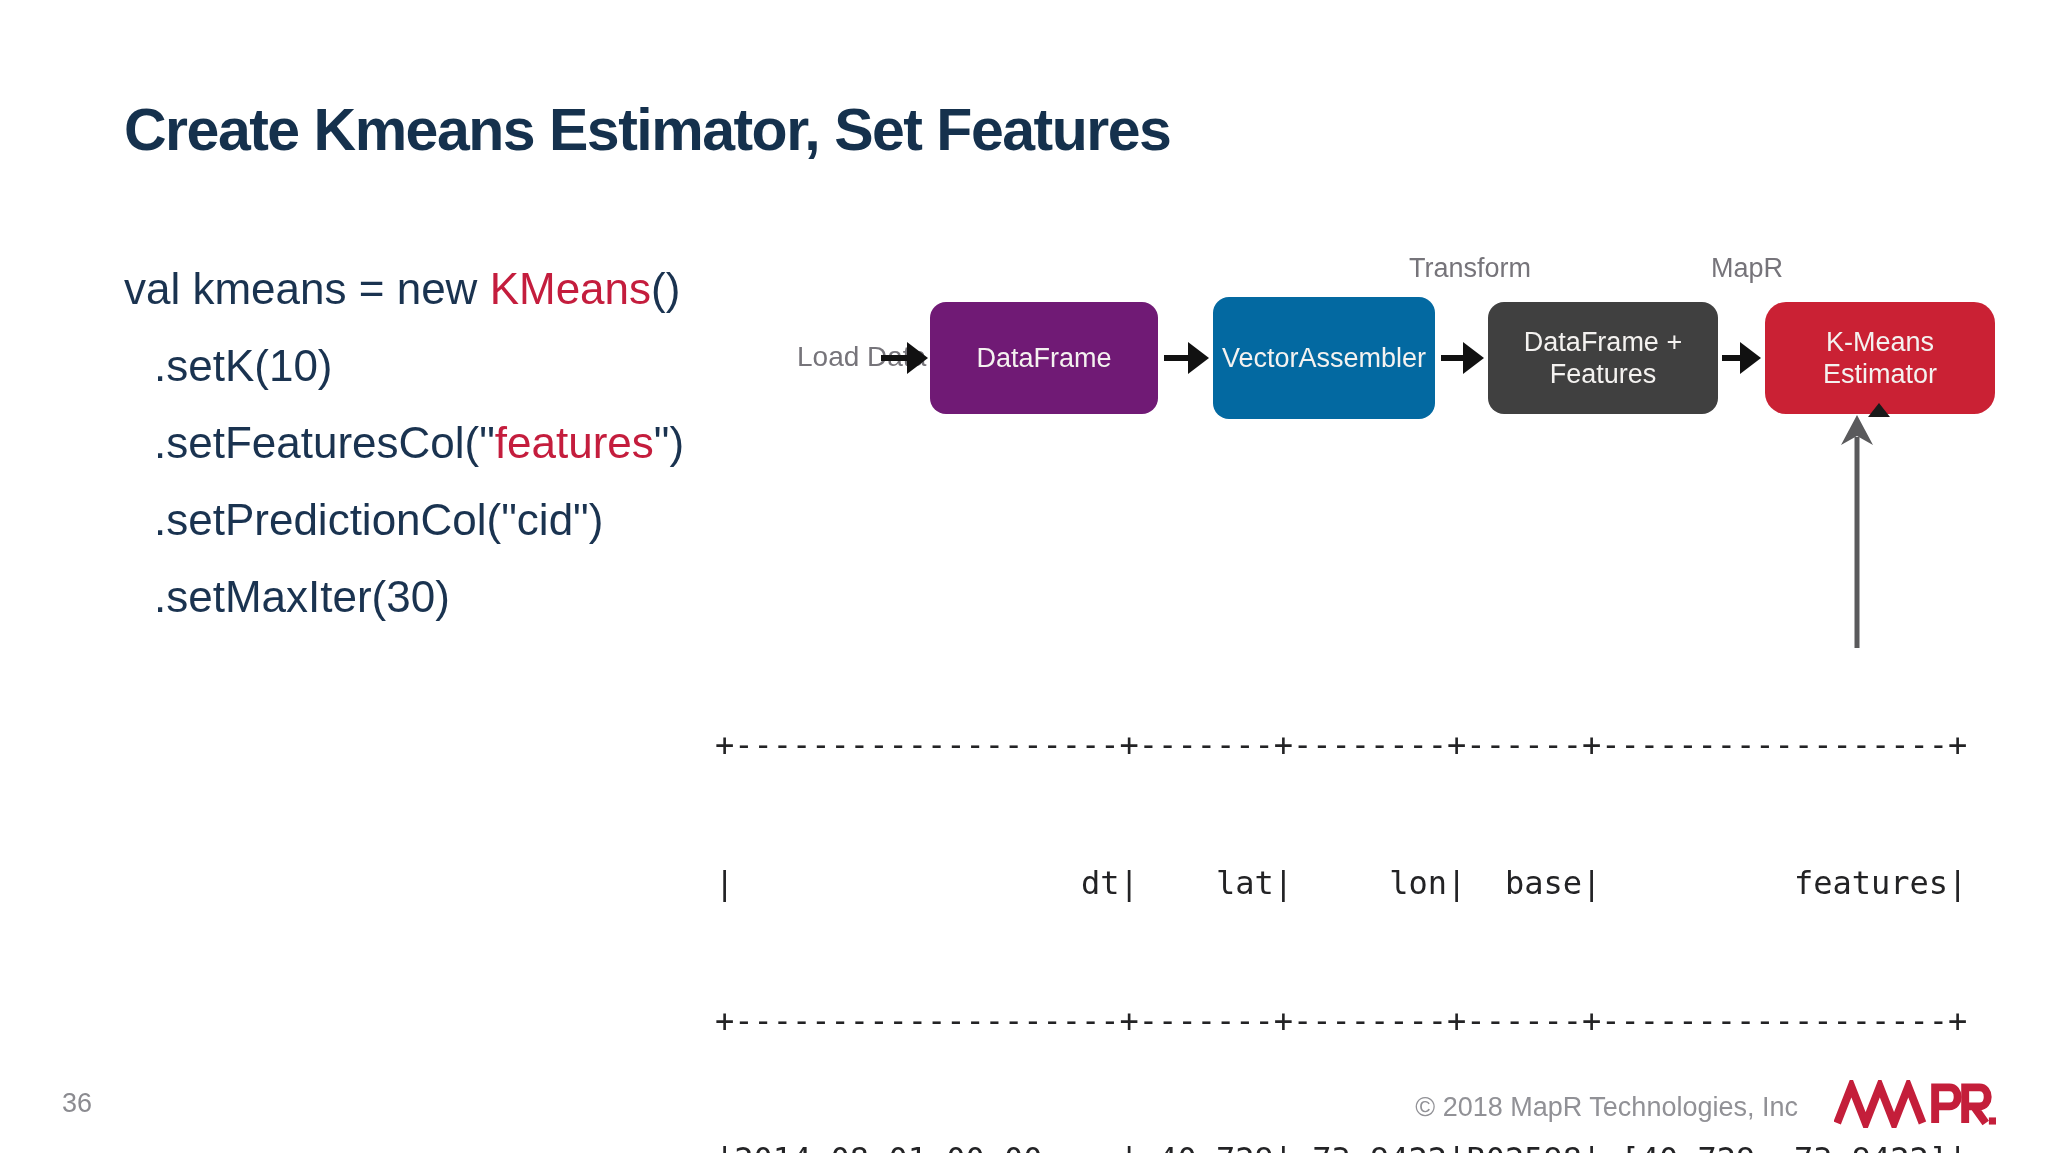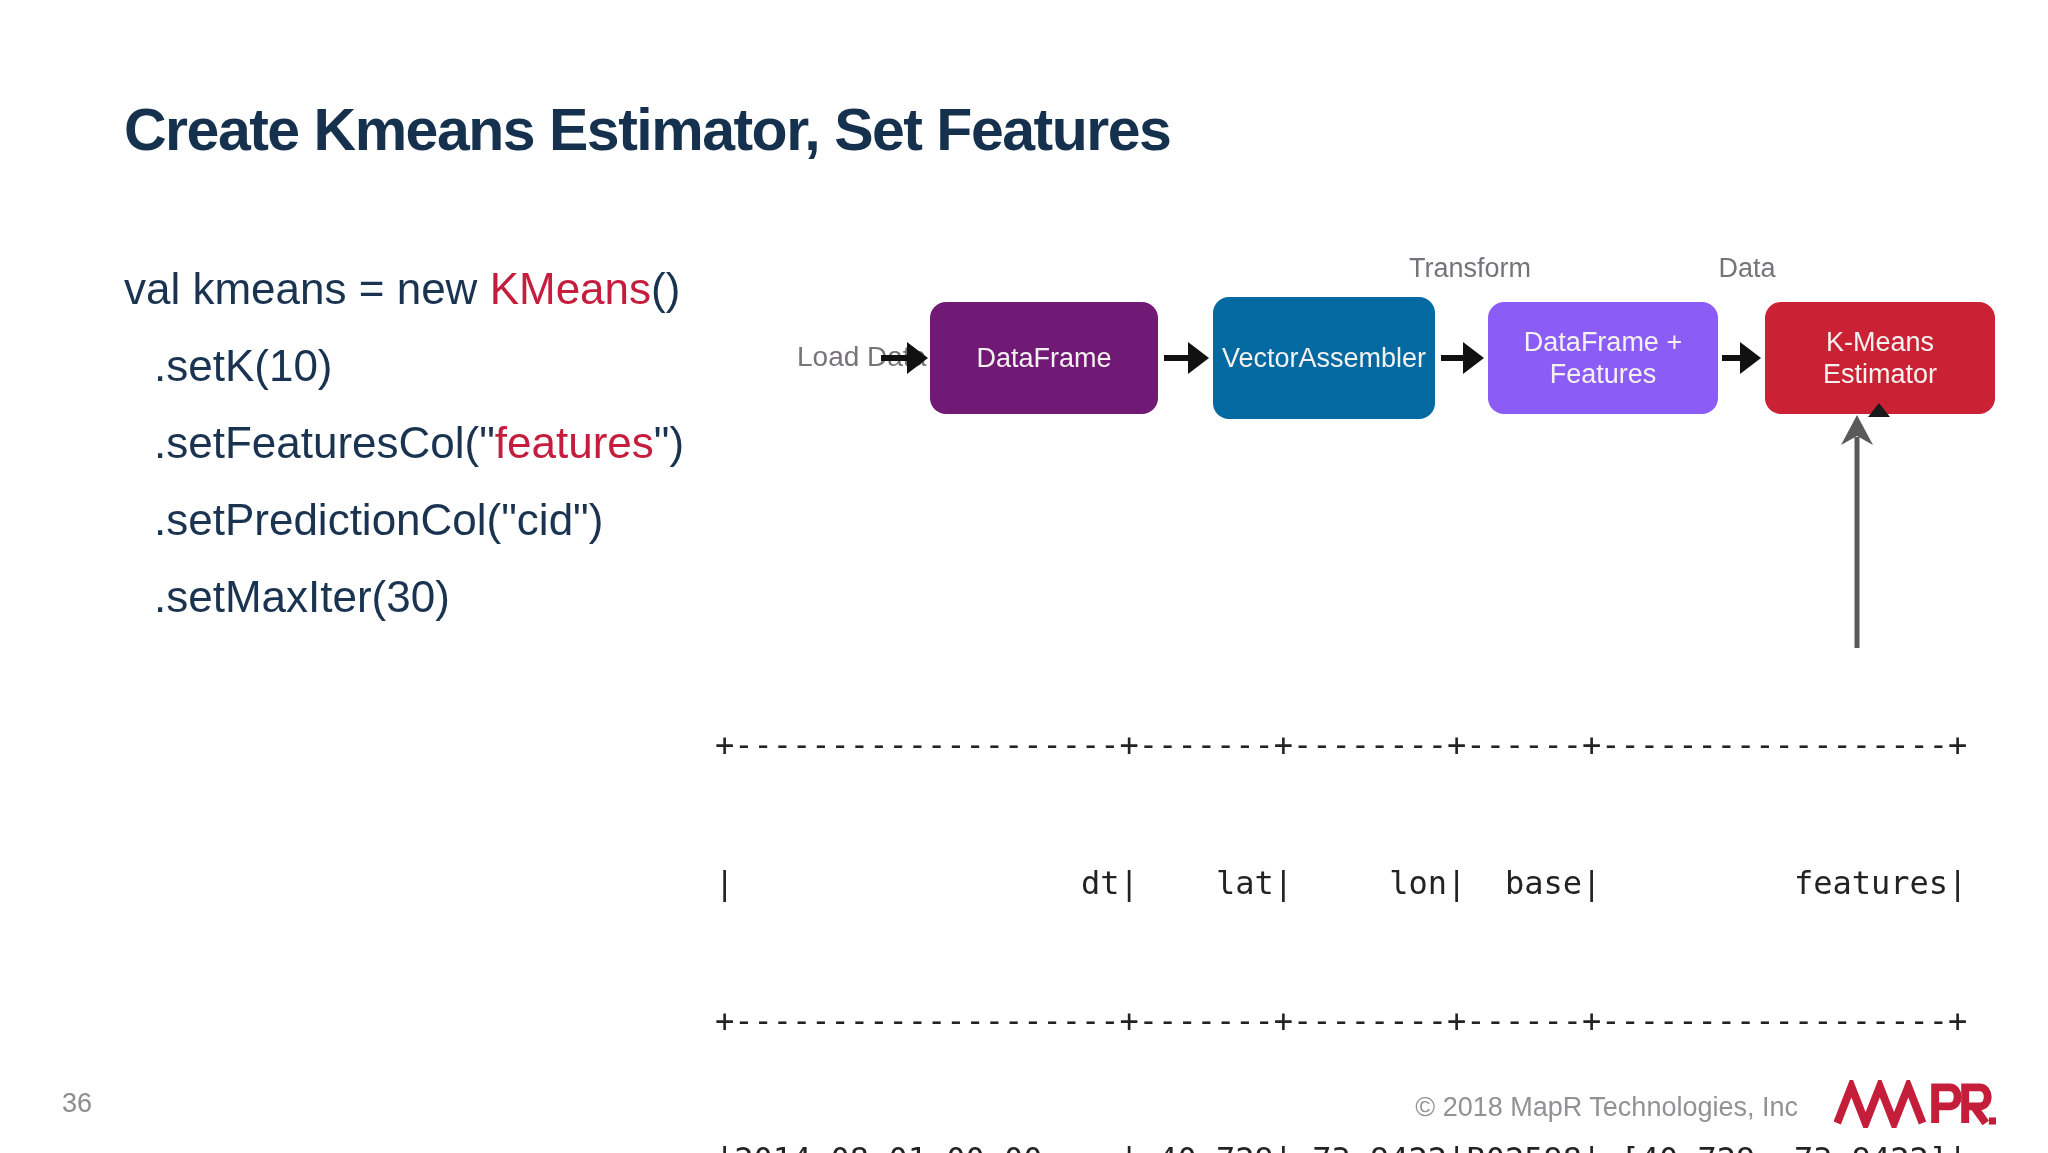--- a/index.html
+++ b/index.html
@@ -61,21 +61,21 @@
 
   <div class="code">
     <div><span>val kmeans = new </span><span class="hl">KMeans</span><span>()</span></div>
     <div class="indent">.setK(10)</div>
     <div class="indent"><span>.setFeaturesCol("</span><span class="hl">features</span><span>")</span></div>
     <div class="indent">.setPredictionCol("cid")</div>
     <div class="indent">.setMaxIter(30)</div>
   </div>
 
   <div class="pipe-label" style="left:1404px;width:132px;">Transform</div>
-  <div class="pipe-label" style="left:1697px;width:100px;">Data</div>
+  <div class="pipe-label" style="left:1697px;width:100px;">MapR</div>
 
   <div class="load-label">Load Data</div>
 
   <svg class="arrow" style="left:881px;top:336px;" width="48" height="44" viewBox="0 0 48 44">
     <line x1="0" y1="22" x2="30" y2="22" stroke="#111" stroke-width="6"></line>
     <polygon points="26,6 47,22 26,38" fill="#111"></polygon>
   </svg>
 
   <div class="pbox" style="left:930px;width:228px;background:#701a75;">
     <div>DataFrame</div>
@@ -88,31 +88,31 @@
 
   <div class="pbox" style="left:1213px;width:222px;top:297px;height:122px;background:#0369a1;">
     <div>VectorAssembler</div>
   </div>
 
   <svg class="arrow" style="left:1441px;top:336px;" width="44" height="44" viewBox="0 0 44 44">
     <line x1="0" y1="22" x2="26" y2="22" stroke="#111" stroke-width="6"></line>
     <polygon points="22,6 43,22 22,38" fill="#111"></polygon>
   </svg>
 
-  <div class="pbox" style="left:1488px;width:230px;background:#8b5cf6;">
+  <div class="pbox" style="left:1488px;width:230px;background:#404040;">
     <div>DataFrame +</div>
     <div>Features</div>
   </div>
 
   <svg class="arrow" style="left:1722px;top:336px;" width="40" height="44" viewBox="0 0 40 44">
     <line x1="0" y1="22" x2="22" y2="22" stroke="#111" stroke-width="6"></line>
     <polygon points="18,6 39,22 18,38" fill="#111"></polygon>
   </svg>
 
-  <div class="pbox" style="left:1765px;width:230px;background:#ca2134;">
+  <div class="pbox" style="left:1765px;width:230px;background:#ca2134;border-radius:21px;">
     <div>K-Means</div>
     <div>Estimator</div>
   </div>
 
   <div style="position:absolute;left:1868px;top:403px;width:0;height:0;border-left:11px solid transparent;border-right:11px solid transparent;border-bottom:14px solid #1a1a1a;"></div>
 
   <svg class="arrow" style="left:1837px;top:415px;" width="40" height="235" viewBox="0 0 40 235">
     <line x1="20" y1="22" x2="20" y2="233" stroke="#5a5a5c" stroke-width="5"></line>
     <polygon points="20,0 4,30 20,21 36,30" fill="#5a5a5c"></polygon>
   </svg>

